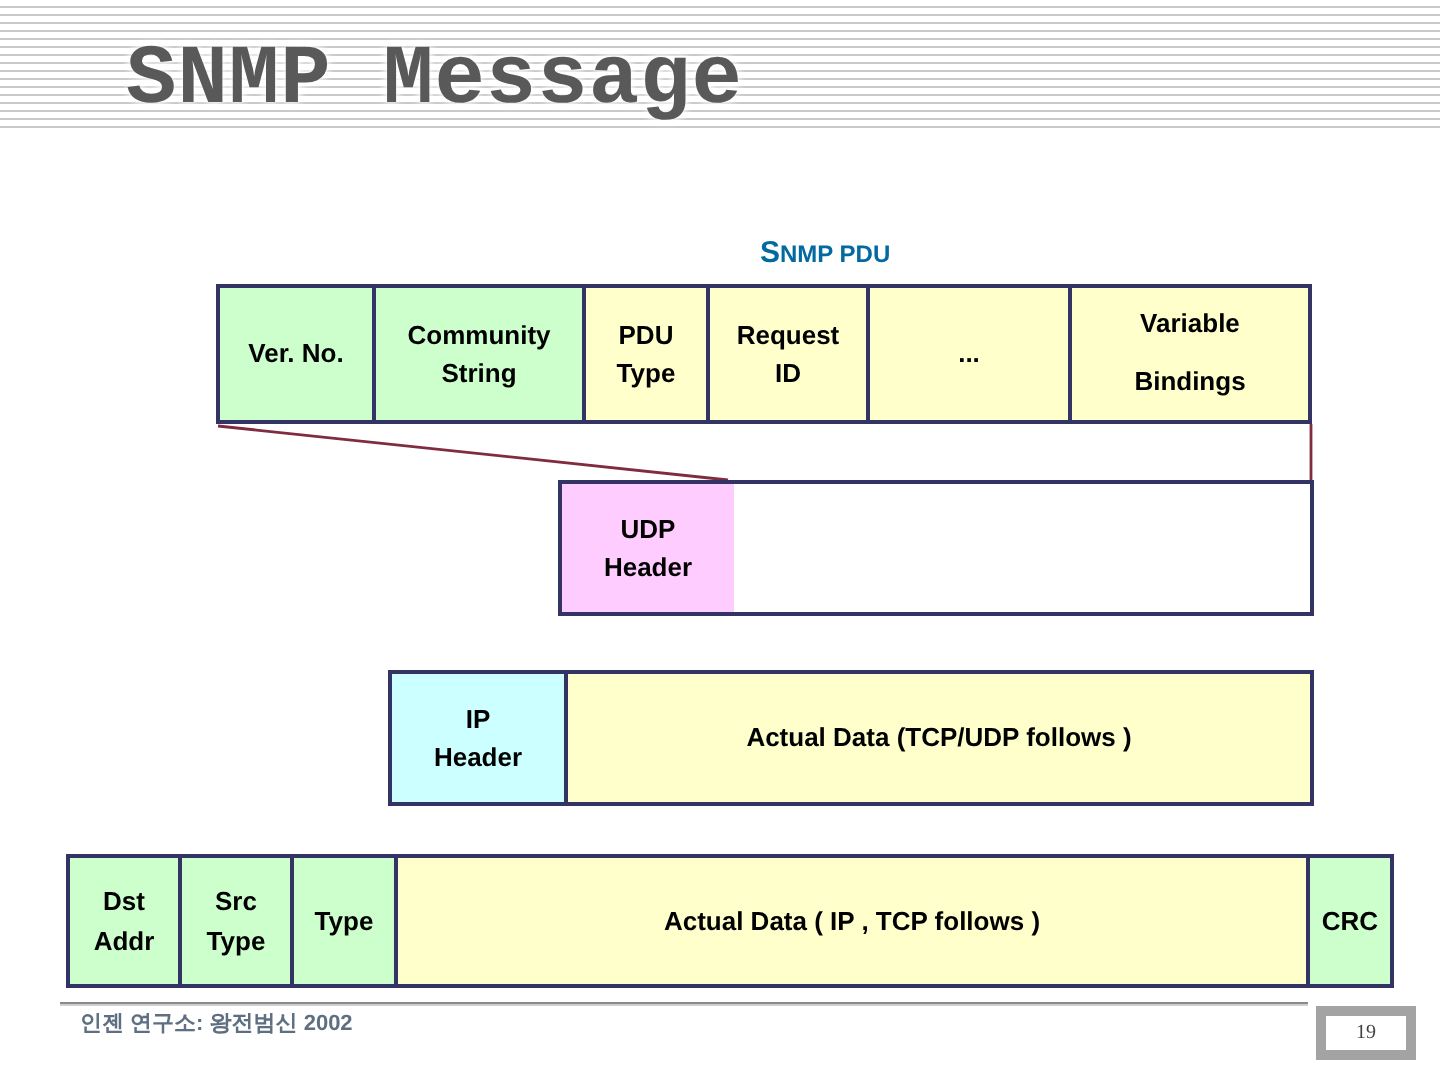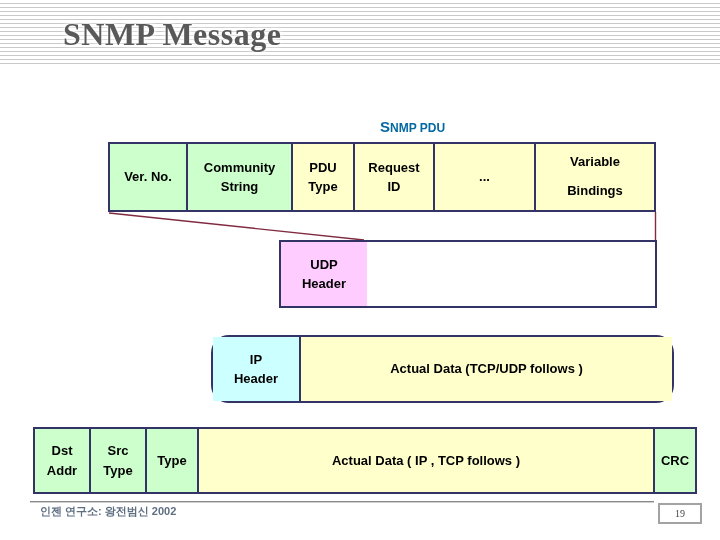--- a/index.html
+++ b/index.html
@@ -4,21 +4,21 @@
 <style>
   html,body{margin:0;padding:0;}
   body{width:720px;height:540px;background:#ffffff;overflow:hidden;
        font-family:"Liberation Sans",sans-serif;}
   .slide{position:relative;width:720px;height:540px;background:#fff;}
 
   
   .banner{position:absolute;left:0;top:0;width:720px;height:64px;
     background:repeating-linear-gradient(to bottom,#ffffff 0px,#ffffff 3px,var(--stripe-color,#c9c9c9) 3px,var(--stripe-color,#c9c9c9) 4px);}
   .title{position:absolute;left:63px;top:16px;
-    font-family:Liberation Serif, serif;font-weight:bold;font-size:32px;
+    font-family:Liberation Mono, monospace;font-weight:bold;font-size:42px;
     color:var(--title-color,#595959);letter-spacing:.5px;
     text-shadow:0 0 5px #fff,0 0 5px #fff;}
 
   
   .pdu-label{position:absolute;left:380px;top:118px;width:174px;
     font-weight:bold;font-size:12px;color:#0369a1;}
   .pdu-label::first-letter{font-size:15px;}
 
   
   .row{position:absolute;display:flex;border:2px solid var(--box-border,#333366);
@@ -28,33 +28,33 @@
     white-space:pre-line;box-sizing:border-box;}
   .cell + .cell{border-left:2px solid var(--box-border,#333366);}
   .green{background:var(--green,#ccffcc);}
   .yellow{background:var(--yellow,#ffffcc);}
   .pink{background:var(--pink,#ffccff);}
   .cyan{background:var(--cyan,#ccffff);}
   .loose{line-height:2.2;}
 
   .row1{left:108px;top:142px;width:548px;height:70px;}
   .row2{left:279px;top:240px;width:378px;height:68px;}
-  .row3{left:211px;top:335px;width:463px;height:68px;border-radius:18px;}
+  .row3{left:194px;top:335px;width:463px;height:68px;}
   .row4{left:33px;top:427px;width:664px;height:67px;justify-content:flex-end;}
 
   .connector-svg{position:absolute;left:0;top:0;width:720px;height:540px;
     pointer-events:none;}
 
   
   .footer-line{position:absolute;left:30px;top:501px;width:624px;height:1px;
     background:#8a8a8a;border-bottom:1px solid #cfcfcf;}
   .footer-credit{position:absolute;left:40px;top:504px;font-weight:bold;
     font-size:11px;color:var(--footer-color,#5f6f82);}
   .page-box{position:absolute;left:658px;top:503px;width:40px;height:17px;
-    border:2px solid #a3a3a3;display:flex;align-items:center;justify-content:center;
+    border:5px solid #a3a3a3;display:flex;align-items:center;justify-content:center;
     font-family:"Liberation Serif",serif;font-size:10px;color:#444;}
 </style>
 </head>
 <body>
 
 <div class="slide">
 
   <div class="banner"></div>
   <div class="title">SNMP Message</div>
 

